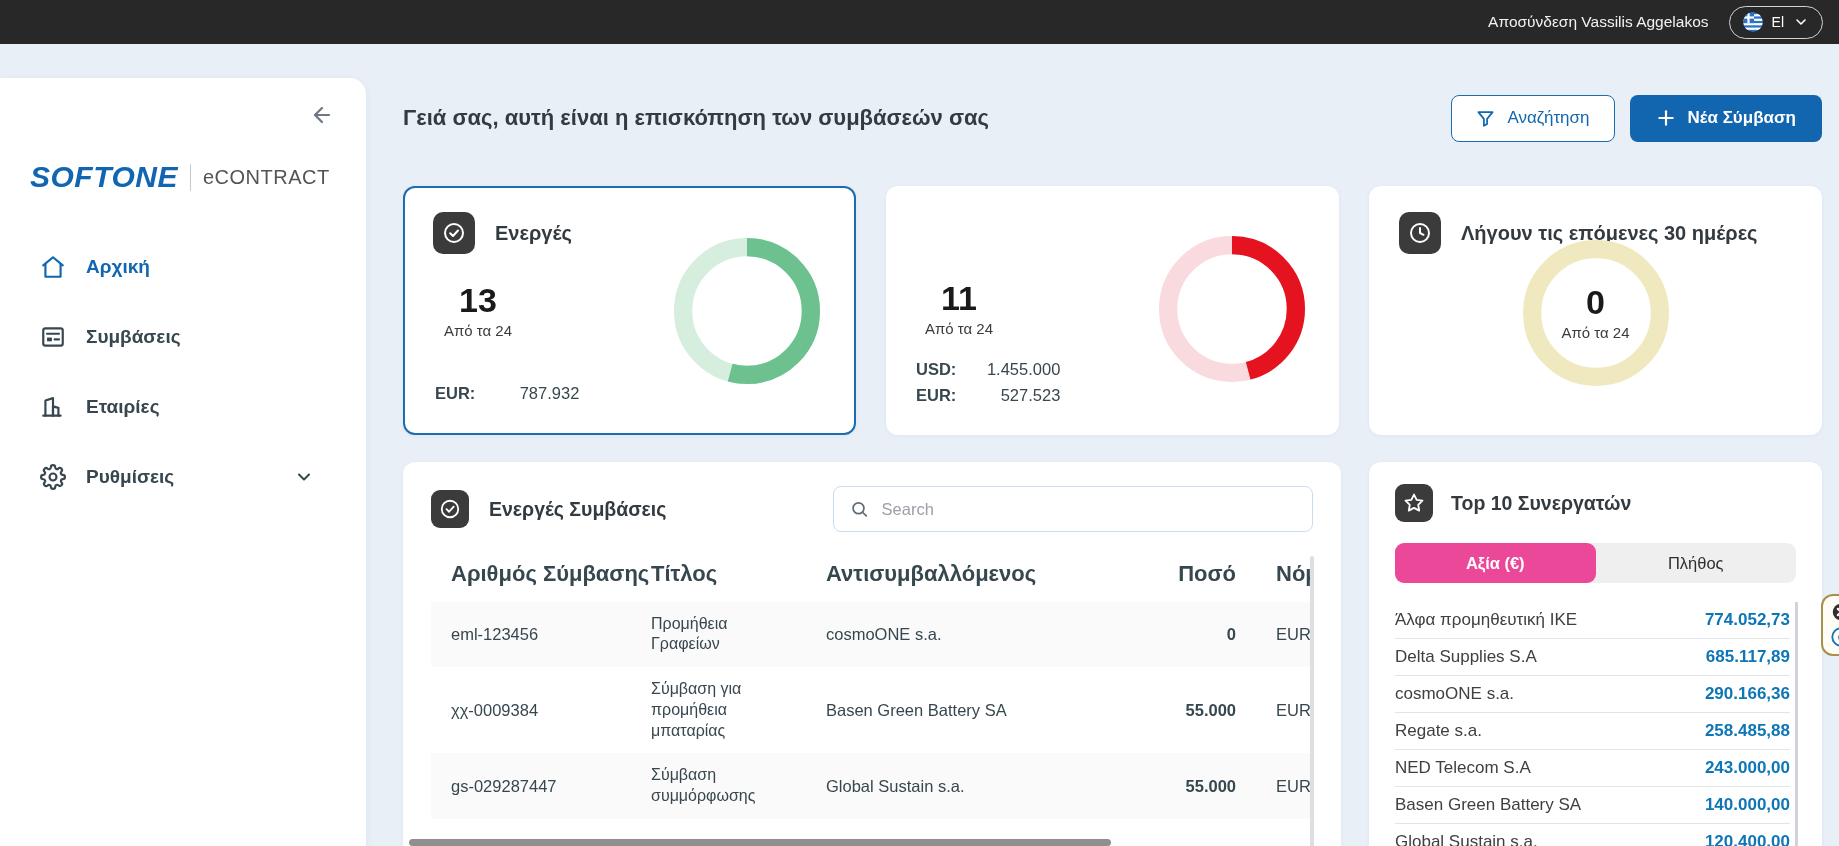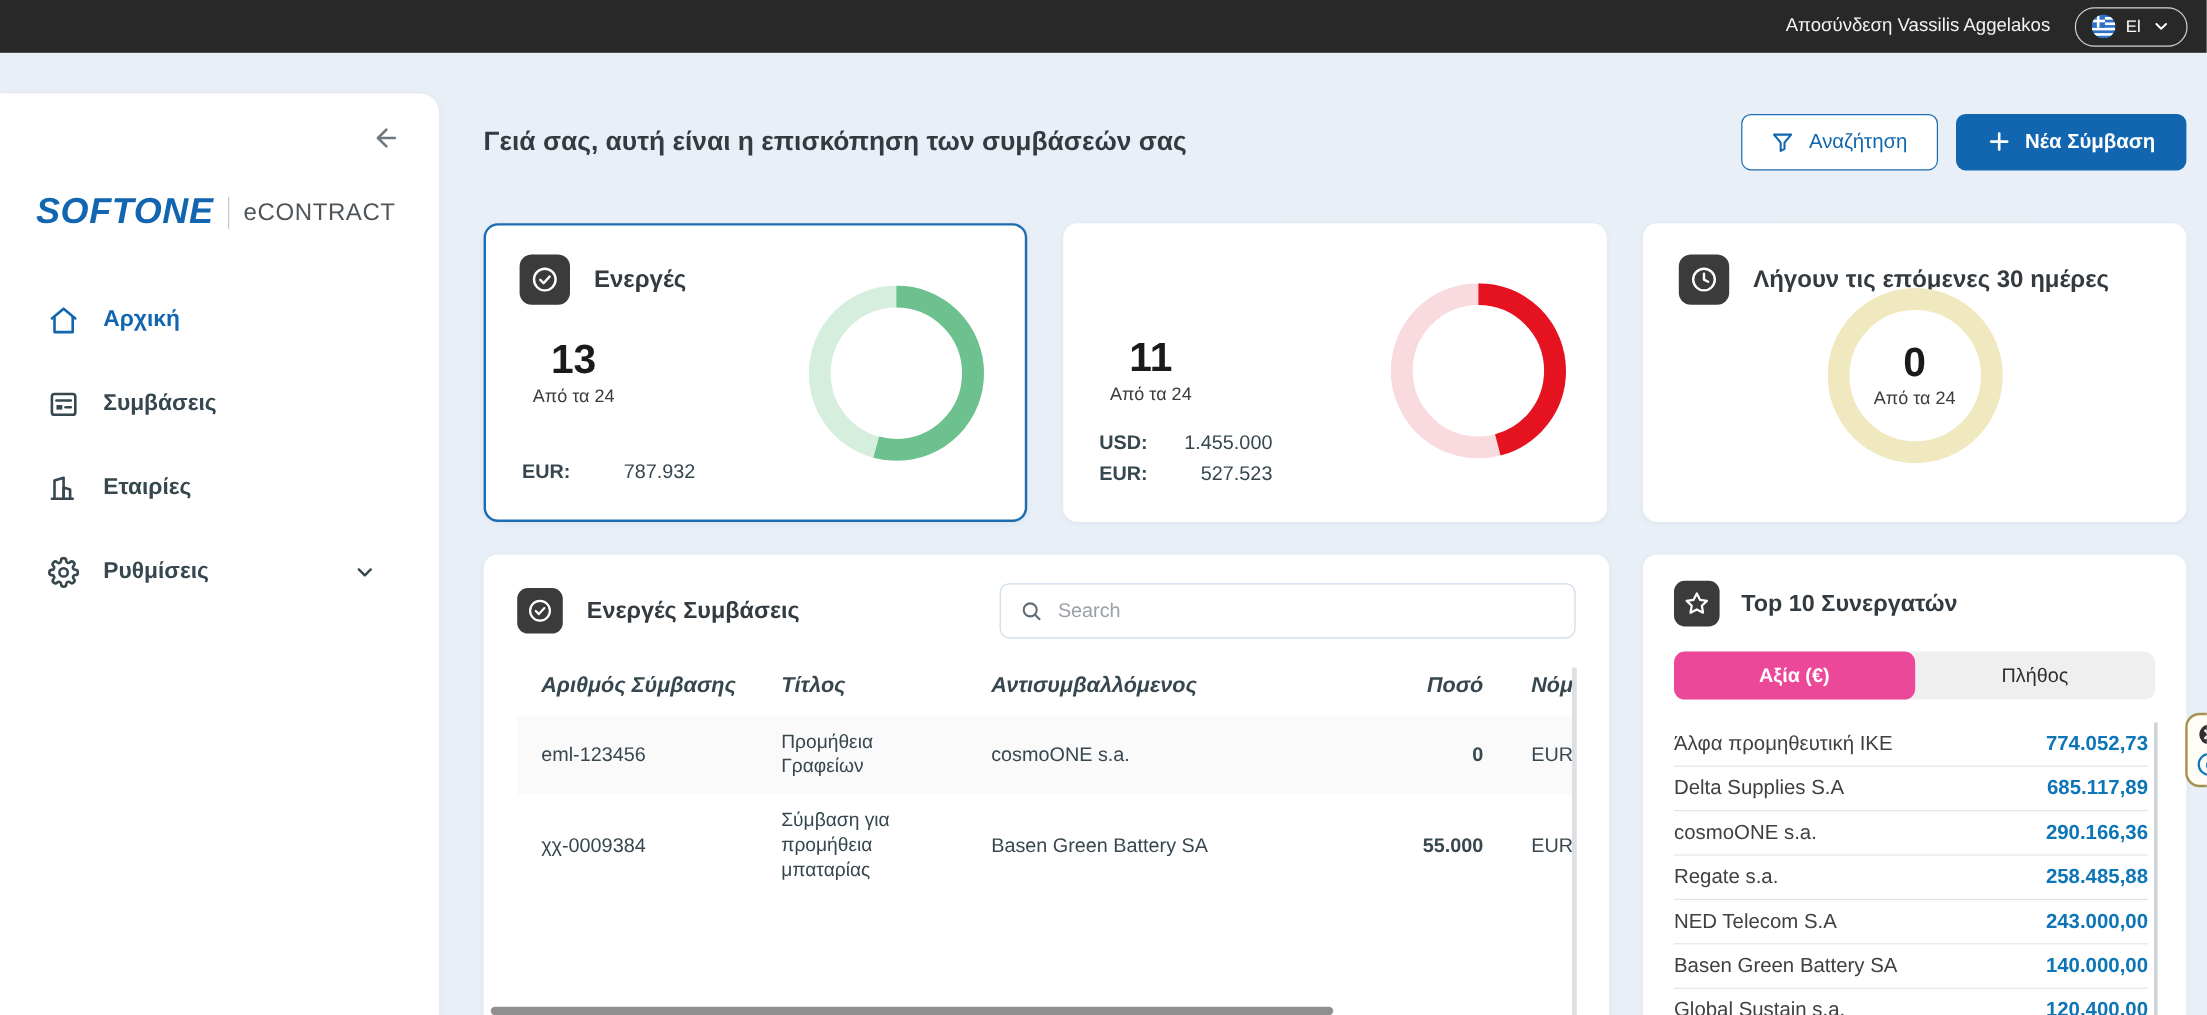--- a/index.html
+++ b/index.html
@@ -77,21 +77,21 @@
     position:relative; box-shadow:0 1px 4px rgba(30,60,90,.05); }
   .table-head { display:flex; align-items:center; gap:20px; }
   .table-title { font-size:19.5px; font-weight:700; color:#333a40; }
   .search-box { margin-left:auto; width:480px; height:46px; border:1px solid #ccdcea;
     border-radius:8px; display:flex; align-items:center; gap:13px; padding:0 16px; background:#fff; }
   .search-box input { border:none; outline:none; font-size:16.5px; width:100%;
     font-family:inherit; color:#333; background:transparent; }
   .search-box input::placeholder { color:#9aa0a6; }
   .table-clip { width:882px; overflow:hidden; margin-top:14px; }
   table { border-collapse:collapse; table-layout:fixed; width:950px; }
-  th { font-size:18px; font-weight:700; color:#37474f; text-align:left; padding:14px 0; line-height:1.25;font-style:italic; }
+  th { font-size:22px; font-weight:700; color:#37474f; text-align:left; padding:14px 0; line-height:1.25; }
   col.c1{width:220px;} col.c2{width:175px;} col.c3{width:260px;} col.c4{width:150px;} col.c5{width:145px;}
   td { font-size:16.5px; color:#37474f; padding:12px 0; vertical-align:middle; line-height:1.3; }
   td.title-cell { font-size:16px; padding-right:30px; }
   .cell-pad, th.cell-pad { padding-left:20px; }
   th.num, td.num { text-align:right; }
   td.num { font-weight:700; }
   th.cur, td.cur { padding-left:40px; }
   tbody tr.striped { background:#fafafa; }
   .v-scrollbar { position:absolute; right:27px; top:94px; width:4px; height:420px;
     background:#dcdfe3; border-radius:2px; }
@@ -338,20 +338,27 @@
             <td class="num">0</td>
             <td class="cur">EUR</td>
           </tr>
           <tr>
             <td class="cell-pad">χχ-0009384</td>
             <td class="title-cell">Σύμβαση για προμήθεια μπαταρίας</td>
             <td>Basen Green Battery SA</td>
             <td class="num">55.000</td>
             <td class="cur">EUR</td>
           </tr>
+          <tr class="striped">
+            <td class="cell-pad">gs-029287447</td>
+            <td class="title-cell">Σύμβαση συμμόρφωσης</td>
+            <td>Global Sustain s.a.</td>
+            <td class="num">55.000</td>
+            <td class="cur">EUR</td>
+          </tr>
         </tbody>
       </table>
     </div>
     <div class="v-scrollbar"></div>
     <div class="h-scrollbar"></div>
   </section>
 
   <section class="partners-card">
     <div class="partners-head">
       <span class="sq-icon small">

